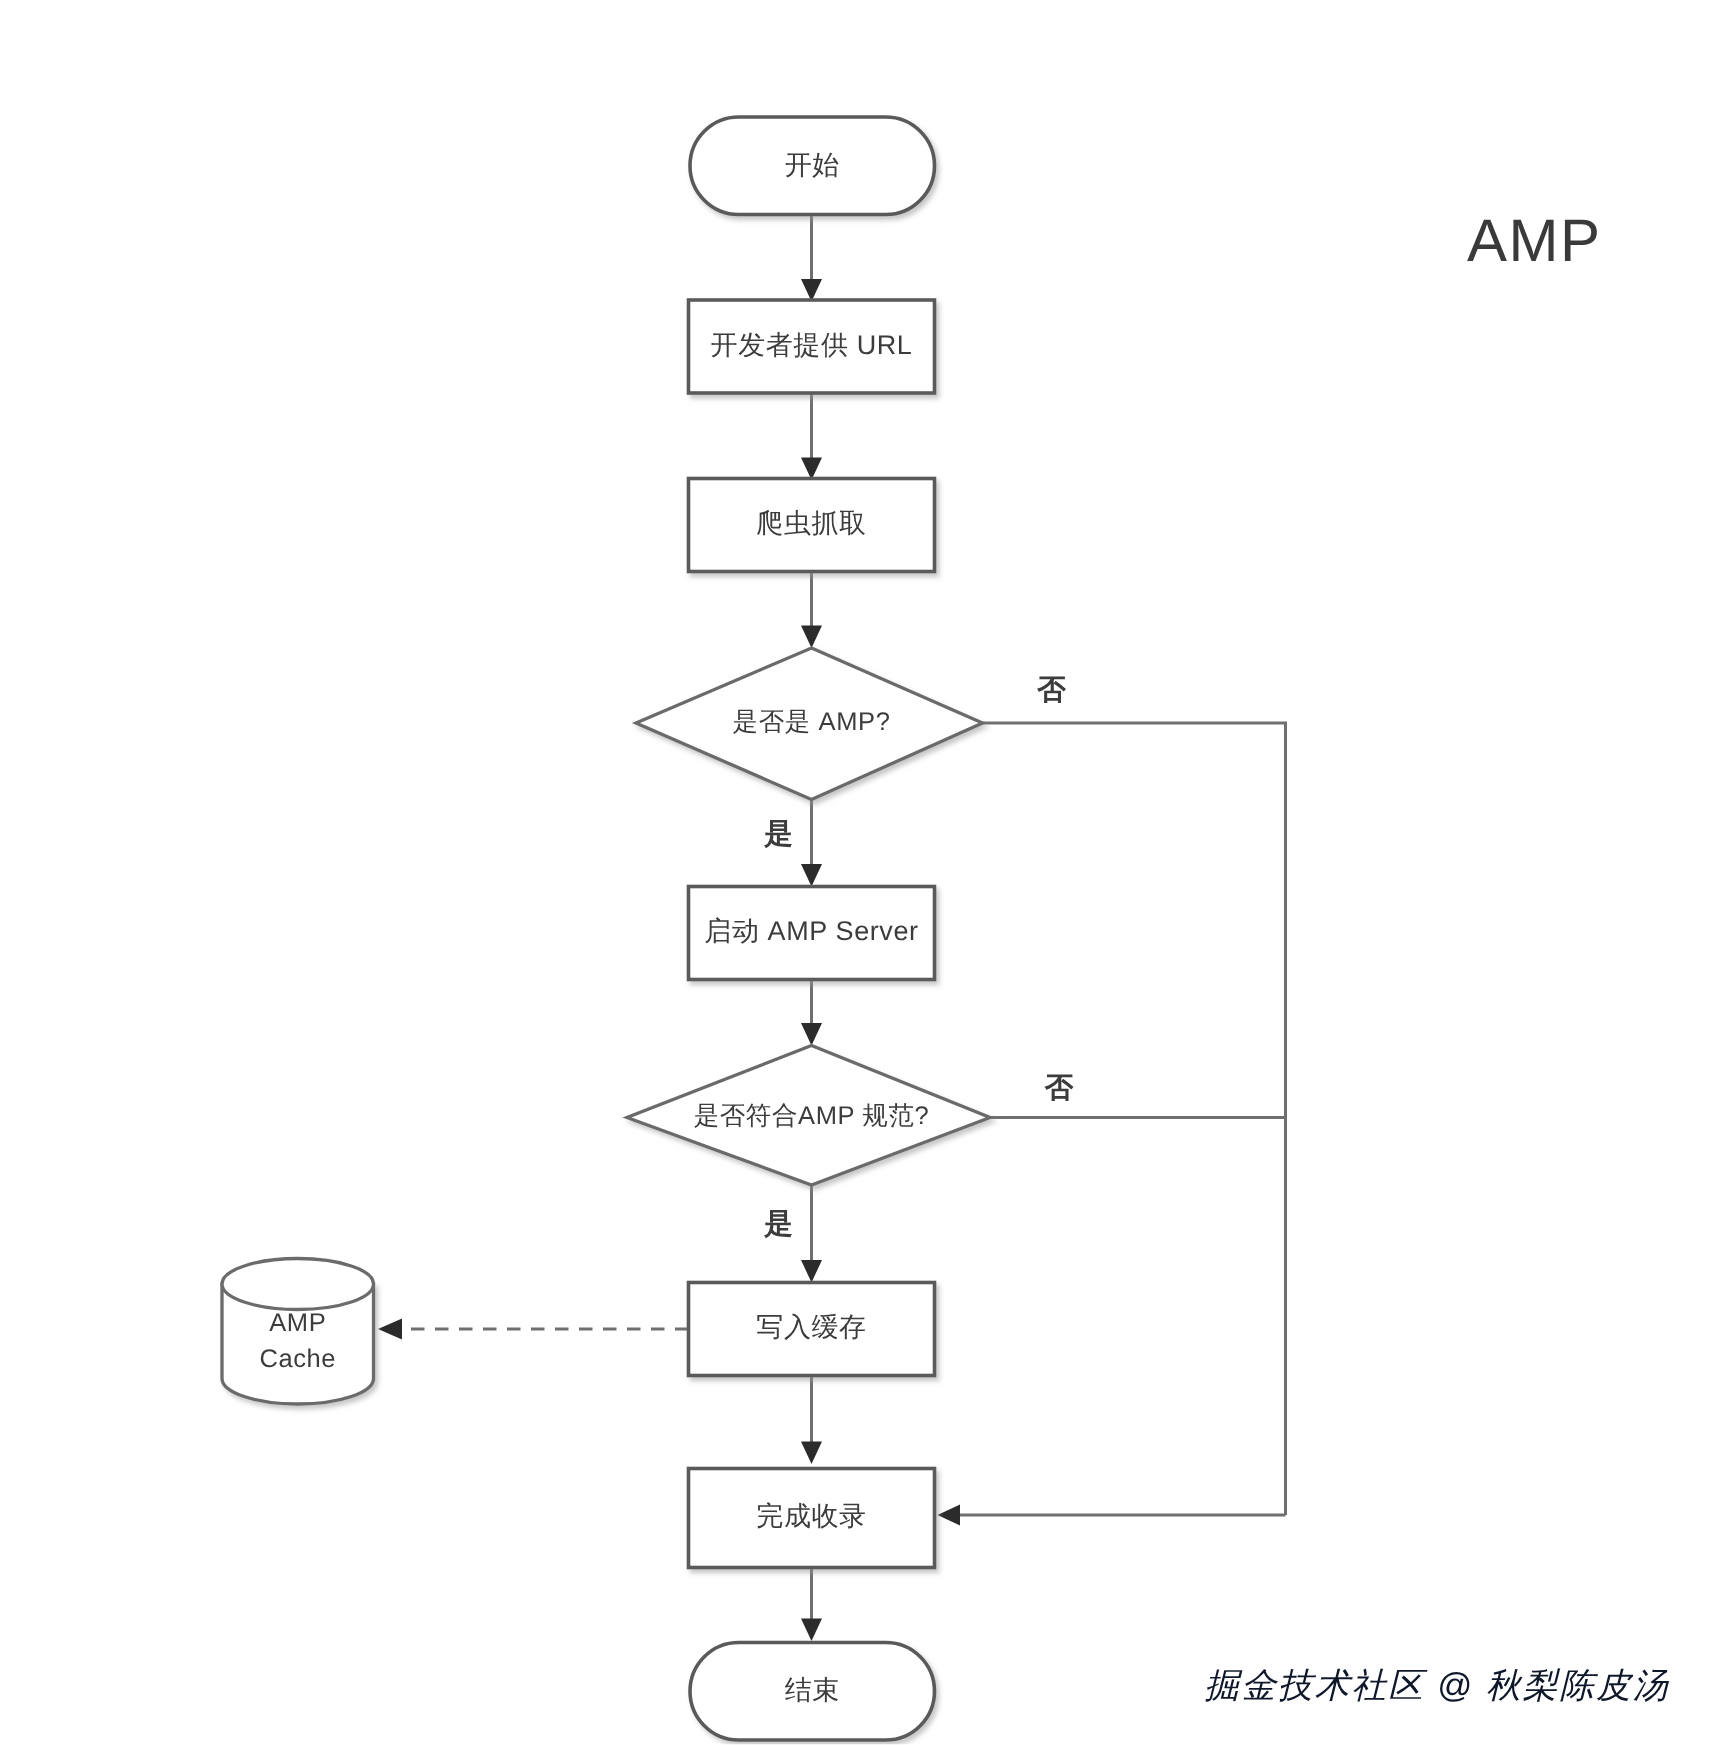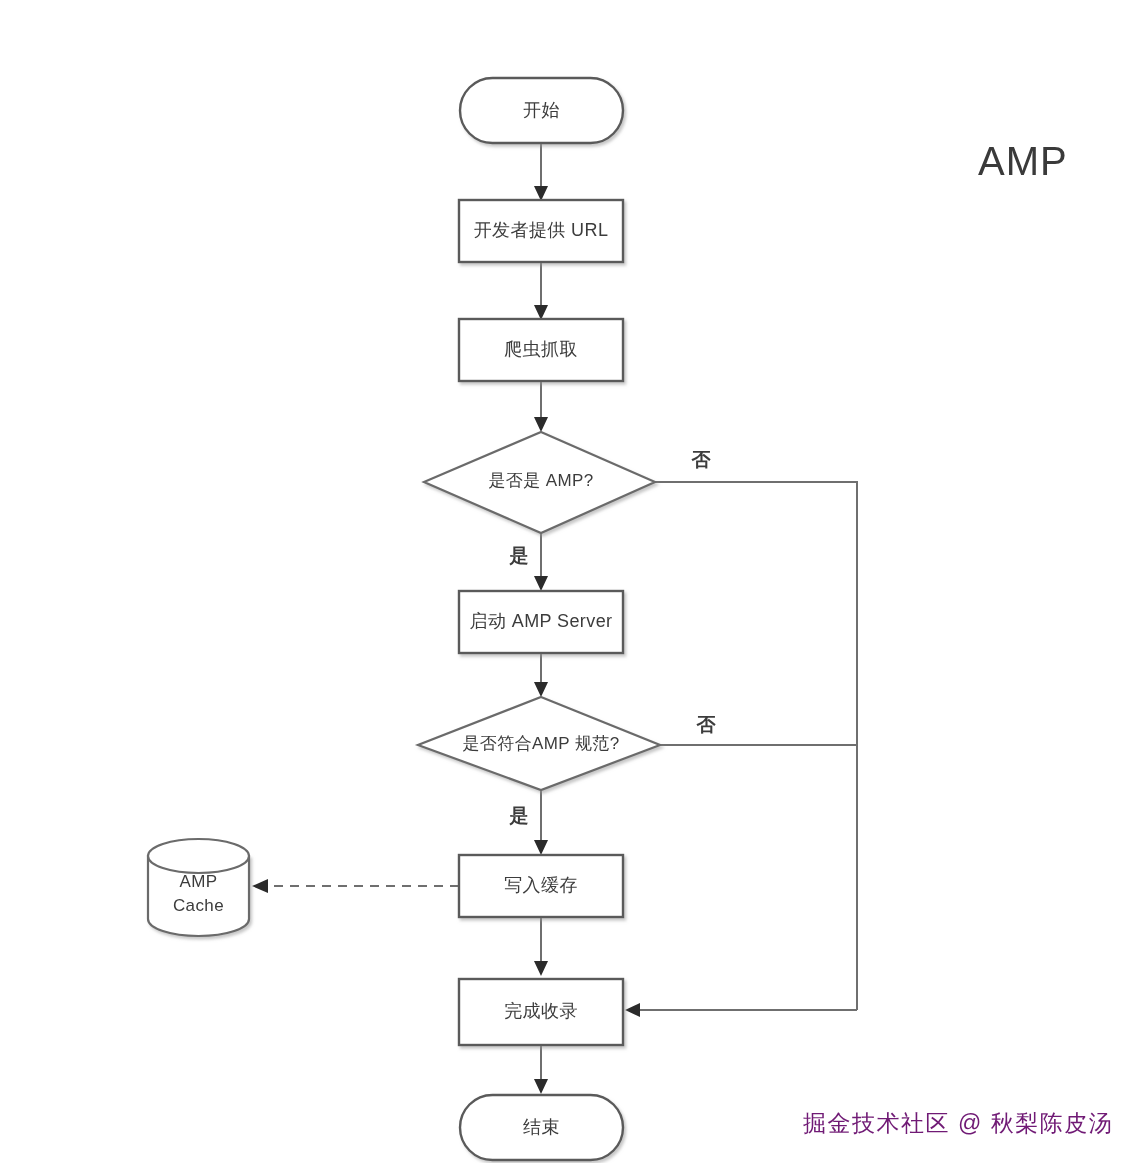--- a/index.html
+++ b/index.html
@@ -73,23 +73,24 @@
     font-family: "Liberation Sans", "DejaVu Sans", sans-serif;
     font-size: 40px;
     color: #3a3a3a;
     letter-spacing: 1px;
     white-space: nowrap;
   }
   .watermark-text {
     position: absolute;
     font-family: "Liberation Sans", "DejaVu Sans", sans-serif;
     font-size: 23px;
-    color: #701a75;
+    color: #0f172a;
     letter-spacing: 1.5px;
     white-space: nowrap;
+    font-style: italic;
   }
 </style>
 </head>
 <body>
 
 <div id="canvas">
 
   <svg id="flow-svg" viewBox="0 0 1141 1163">
     <defs>
       <filter id="softshadow" x="-20%" y="-20%" width="150%" height="160%">

